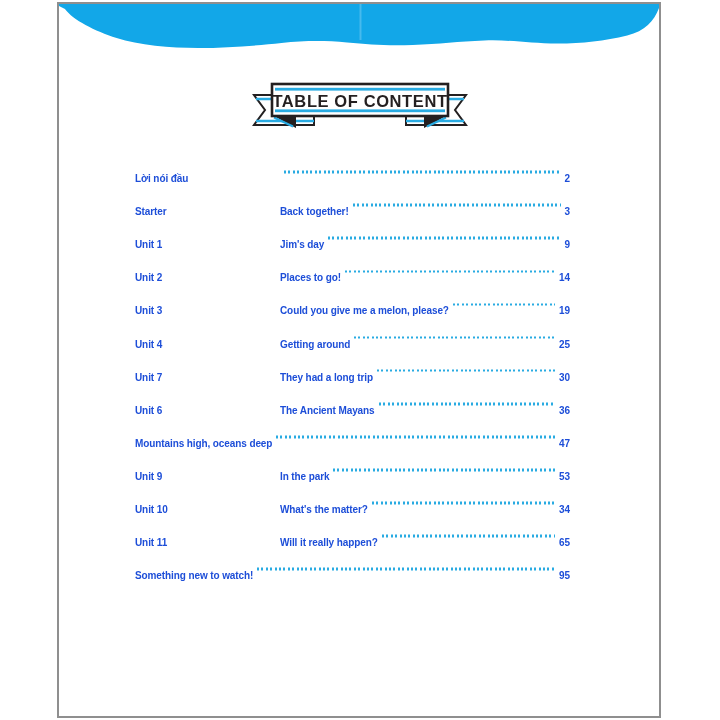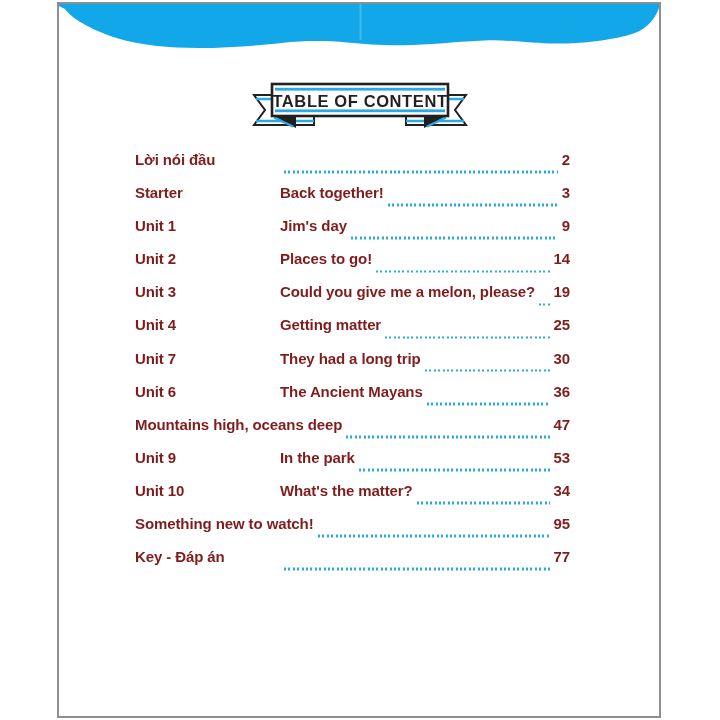--- a/index.html
+++ b/index.html
@@ -35,25 +35,25 @@
     top: 82px;
   }
   .toc {
     position: absolute;
     left: 135px;
     top: 151px;
     width: 435px;
   }
   .toc-row {
     display: flex;
-    align-items: flex-start;
+    align-items: flex-end;
     height: 33.1px;
-    color: #7f1d1d;
+    color: #1d4ed8;
     font-weight: bold;
-    font-size: 15px;
+    font-size: 10px;
     letter-spacing: -0.1px;
   }
   .toc-label {
     flex: 0 0 145px;
     white-space: nowrap;
   }
   .toc-title { white-space: nowrap; }
   .dots {
     flex: 1 1 auto;
     height: 2.6px;
@@ -137,21 +137,21 @@
 
   <div class="toc-row">
     <span class="toc-label">Unit 3</span>
     <span class="toc-title">Could you give me a melon, please?</span>
     <span class="dots"></span>
     <span class="toc-page">19</span>
   </div>
 
   <div class="toc-row">
     <span class="toc-label">Unit 4</span>
-    <span class="toc-title">Getting matter</span>
+    <span class="toc-title">Getting around</span>
     <span class="dots"></span>
     <span class="toc-page">25</span>
   </div>
 
   <div class="toc-row">
     <span class="toc-label">Unit 7</span>
     <span class="toc-title">They had a long trip</span>
     <span class="dots"></span>
     <span class="toc-page">30</span>
   </div>
@@ -177,27 +177,27 @@
     <span class="toc-page">53</span>
   </div>
 
   <div class="toc-row">
     <span class="toc-label">Unit 10</span>
     <span class="toc-title">What's the matter?</span>
     <span class="dots"></span>
     <span class="toc-page">34</span>
   </div>
 
+  <div class="toc-row">
+    <span class="toc-label">Unit 11</span>
+    <span class="toc-title">Will it really happen?</span>
+    <span class="dots"></span>
+    <span class="toc-page">65</span>
+  </div>
 
   <div class="toc-row">
     <span class="toc-title">Something new to watch!</span>
     <span class="dots"></span>
     <span class="toc-page">95</span>
   </div>
 
-  <div class="toc-row">
-    <span class="toc-label">Key - Đáp án</span>
-    <span class="toc-title"></span>
-    <span class="dots"></span>
-    <span class="toc-page">77</span>
-  </div>
 </div>
 </div>
 
 </body></html>

